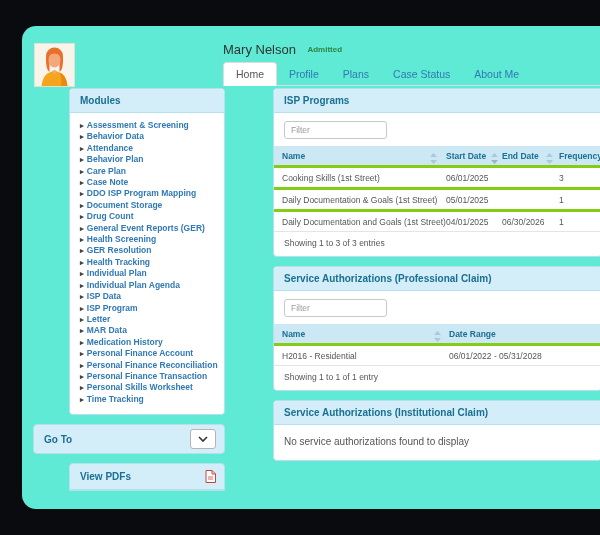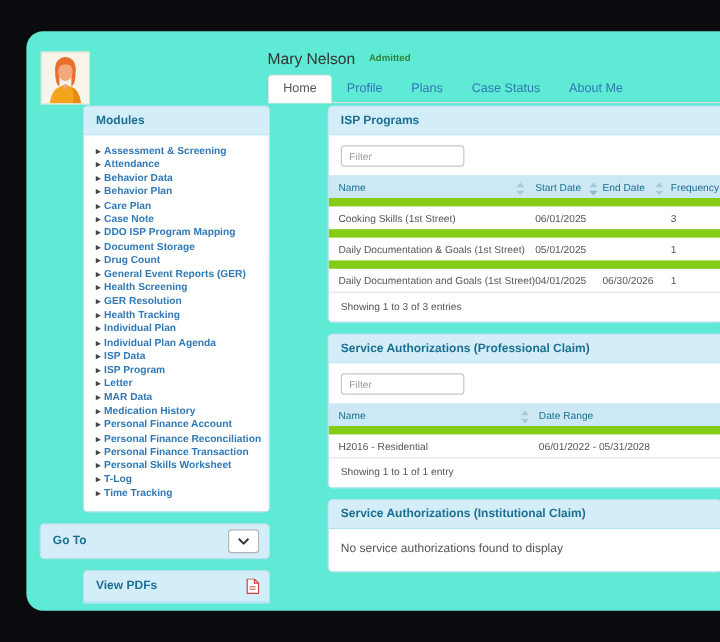--- a/index.html
+++ b/index.html
@@ -65,22 +65,22 @@
   .viewpdfs-header{display:flex;align-items:center;justify-content:space-between;padding:6px 8px 6px 10px;}
   .viewpdfs-header .label-wrap{font-weight:bold;font-size:10px;color:#1b6f91;}
   
   .filter-input{
     display:block;margin:8px 10px 7px;width:103px;height:18px;box-sizing:border-box;
     border:1px solid #c8c8c8;border-radius:3px;font-size:8.5px;padding:0 6px;color:#555;
     font-family:"Liberation Sans",sans-serif;
   }
   .filter-input::placeholder{color:#9a9a9a;}
   .thead{position:relative;height:19px;background:#cde8f5;}
-  .th{position:absolute;top:5px;font-size:8.5px;font-weight:normal;color:#1b6f91;white-space:nowrap;cursor:pointer;}
-  .tr{position:relative;height:19px;border-top:7px solid #84cc16;cursor:pointer;}
+  .th{position:absolute;top:5px;font-size:8.5px;font-weight:bold;color:#1b6f91;white-space:nowrap;cursor:pointer;}
+  .tr{position:relative;height:19px;border-top:3px solid #84cc16;cursor:pointer;}
   .td{position:absolute;top:5px;font-size:8.5px;color:#555;white-space:nowrap;}
   .cA{left:8px}.cB{left:172px}.cC{left:228px}.cD{left:285px}
   .pA{left:8px}.pB{left:175px}
   .sort-icon{position:absolute;top:4px;cursor:pointer;}
   .sA{left:156px}.sB{left:217px}.sC{left:272px}.sD{left:331px}
   .spA{left:160px}
   .summary{border-top:1px solid #e4e4e4;font-size:8.5px;color:#555;padding:6px 10px 8px;}
   .empty-msg{font-size:10px;color:#555;padding:11px 10px 13px;}
 </style>
 </head>
@@ -118,28 +118,28 @@
   <div class="sidebar">
     <section class="panel">
       <div class="panel-header">Modules</div>
       <ul class="module-list">
 
           <li class="module-item">
             <span class="bullet">▸</span><a class="module-label">Assessment &amp; Screening</a>
           </li>
 
           <li class="module-item">
+            <span class="bullet">▸</span><a class="module-label">Behavior Data</a>
+          </li>
+
+          <li class="module-item">
             <span class="bullet">▸</span><a class="module-label">Attendance</a>
           </li>
 
           <li class="module-item">
-            <span class="bullet">▸</span><a class="module-label">Behavior Data</a>
-          </li>
-
-          <li class="module-item">
             <span class="bullet">▸</span><a class="module-label">Behavior Plan</a>
           </li>
 
           <li class="module-item">
             <span class="bullet">▸</span><a class="module-label">Care Plan</a>
           </li>
 
           <li class="module-item">
             <span class="bullet">▸</span><a class="module-label">Case Note</a>
           </li>
@@ -210,23 +210,20 @@
 
           <li class="module-item">
             <span class="bullet">▸</span><a class="module-label">Personal Finance Transaction</a>
           </li>
 
           <li class="module-item">
             <span class="bullet">▸</span><a class="module-label">Personal Skills Worksheet</a>
           </li>
 
 
-          <li class="module-item">
-            <span class="bullet">▸</span><a class="module-label">T-Log</a>
-          </li>
 
           <li class="module-item">
             <span class="bullet">▸</span><a class="module-label">Time Tracking</a>
           </li>
         </ul>
     </section>
 
     <section class="goto-panel">
       <span class="goto-label">Go To</span>
       <button class="goto-btn">

